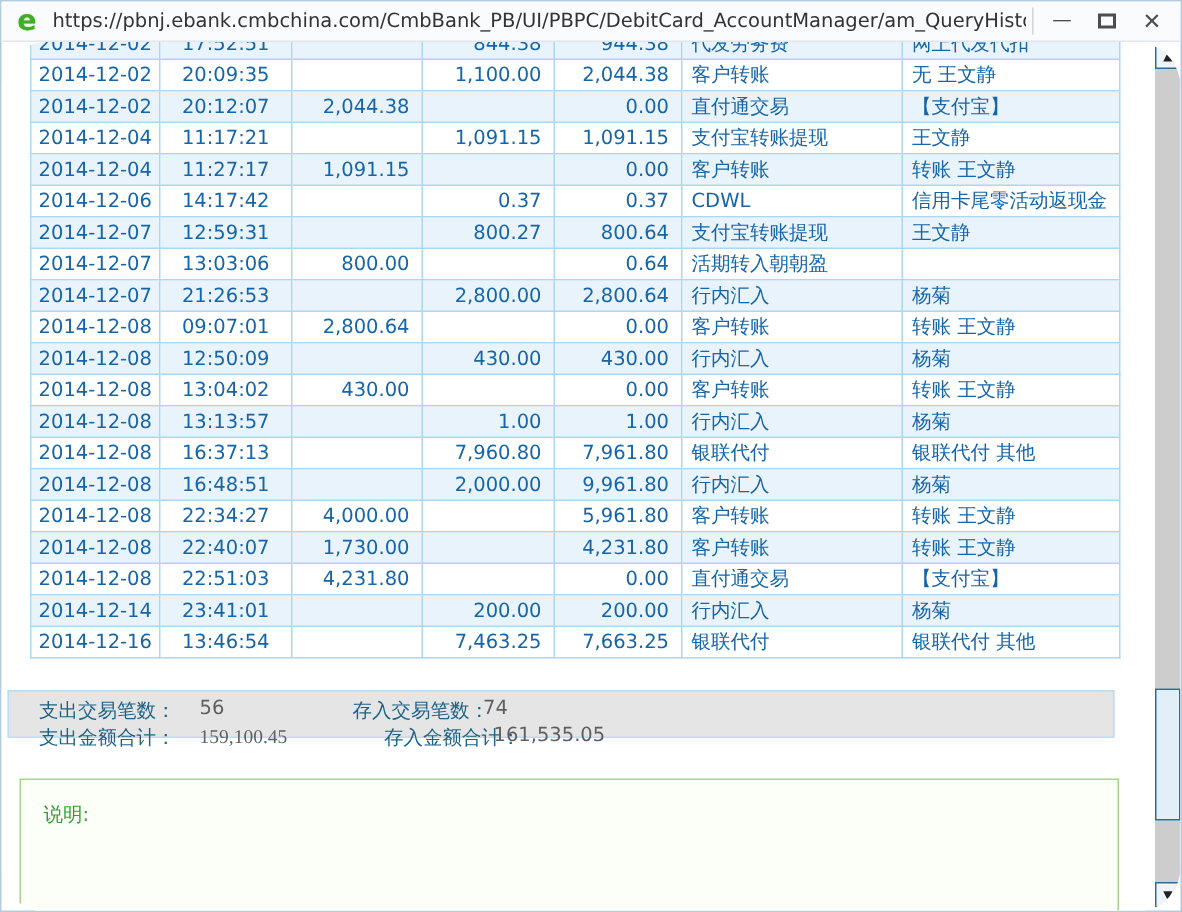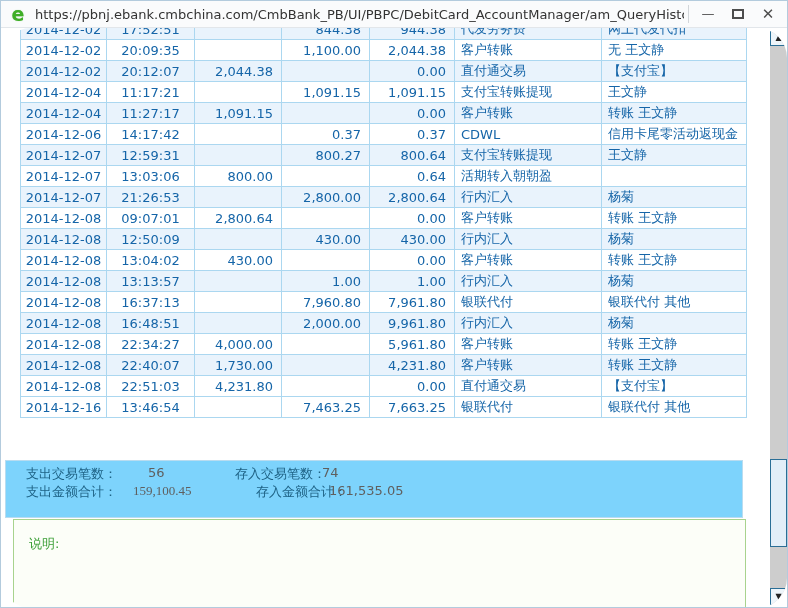--- a/index.html
+++ b/index.html
@@ -34,26 +34,26 @@
   table.trans { position:absolute; top:-10px; left:19px; border-collapse:collapse;
     table-layout:fixed; width:726px; }
   table.trans td { border:1px solid #abd7f0; height:21px; font-size:13px;
     color:#1565a8; white-space:nowrap; overflow:hidden; background:#fff; }
   table.trans tr.alt td { background:#e9f3fc; }
   td.c-date, td.c-time { text-align:center; }
   td.c-out, td.c-in, td.c-bal { text-align:right; padding-right:8px; }
   td.c-type, td.c-party { text-align:left; padding-left:6px; }
 
   
-  .summary { position:absolute; left:4px; top:432px; width:738px; height:58px;
-    border:1px solid #b9dcf0; background:#7dd3fc; font-size:13px; }
+  .summary { position:absolute; left:4px; top:432px; width:738px; height:32px;
+    border:1px solid #b9dcf0; background:#e5e5e5; font-size:13px; }
   .summary span { position:absolute; white-space:nowrap; }
   .s-label { color:#1e6285; }
   .s-value { color:#5f5f5f; }
-  .p1 { left:20px;  top:4px; }   .v1 { left:142px; top:4px; }
+  .p1 { left:20px;  top:4px; }   .v1 { left:127px; top:4px; }
   .p2 { left:229px; top:4px; }   .v2 { left:316px; top:4px; }
   .p3 { left:20px;  top:22px;font-family:Liberation Mono, monospace; }  .v3 { left:127px; top:22px;font-family:Liberation Serif, serif; }
   .p4 { left:229px; top:22px;margin-left:21px; }  .v4 { left:323px; top:22px; }
 
   
   .note { position:absolute; left:12px; top:491px; width:733px; height:112px;
     border:1px solid #a8d38e; background:#fcfef8; color:#3a9e35;
     font-size:13px; line-height:20px; padding:14px 15px 0 15px; }
 
   
@@ -256,20 +256,29 @@
           </tr>
           <tr>
             <td class="c-date">2014-12-08</td>
             <td class="c-time">22:51:03</td>
             <td class="c-out">4,231.80</td>
             <td class="c-in"></td>
             <td class="c-bal">0.00</td>
             <td class="c-type">直付通交易</td>
             <td class="c-party">【支付宝】</td>
           </tr>
+          <tr class="alt">
+            <td class="c-date">2014-12-14</td>
+            <td class="c-time">23:41:01</td>
+            <td class="c-out"></td>
+            <td class="c-in">200.00</td>
+            <td class="c-bal">200.00</td>
+            <td class="c-type">行内汇入</td>
+            <td class="c-party">杨菊</td>
+          </tr>
           <tr>
             <td class="c-date">2014-12-16</td>
             <td class="c-time">13:46:54</td>
             <td class="c-out"></td>
             <td class="c-in">7,463.25</td>
             <td class="c-bal">7,663.25</td>
             <td class="c-type">银联代付</td>
             <td class="c-party">银联代付 其他</td>
           </tr>
         </tbody>

